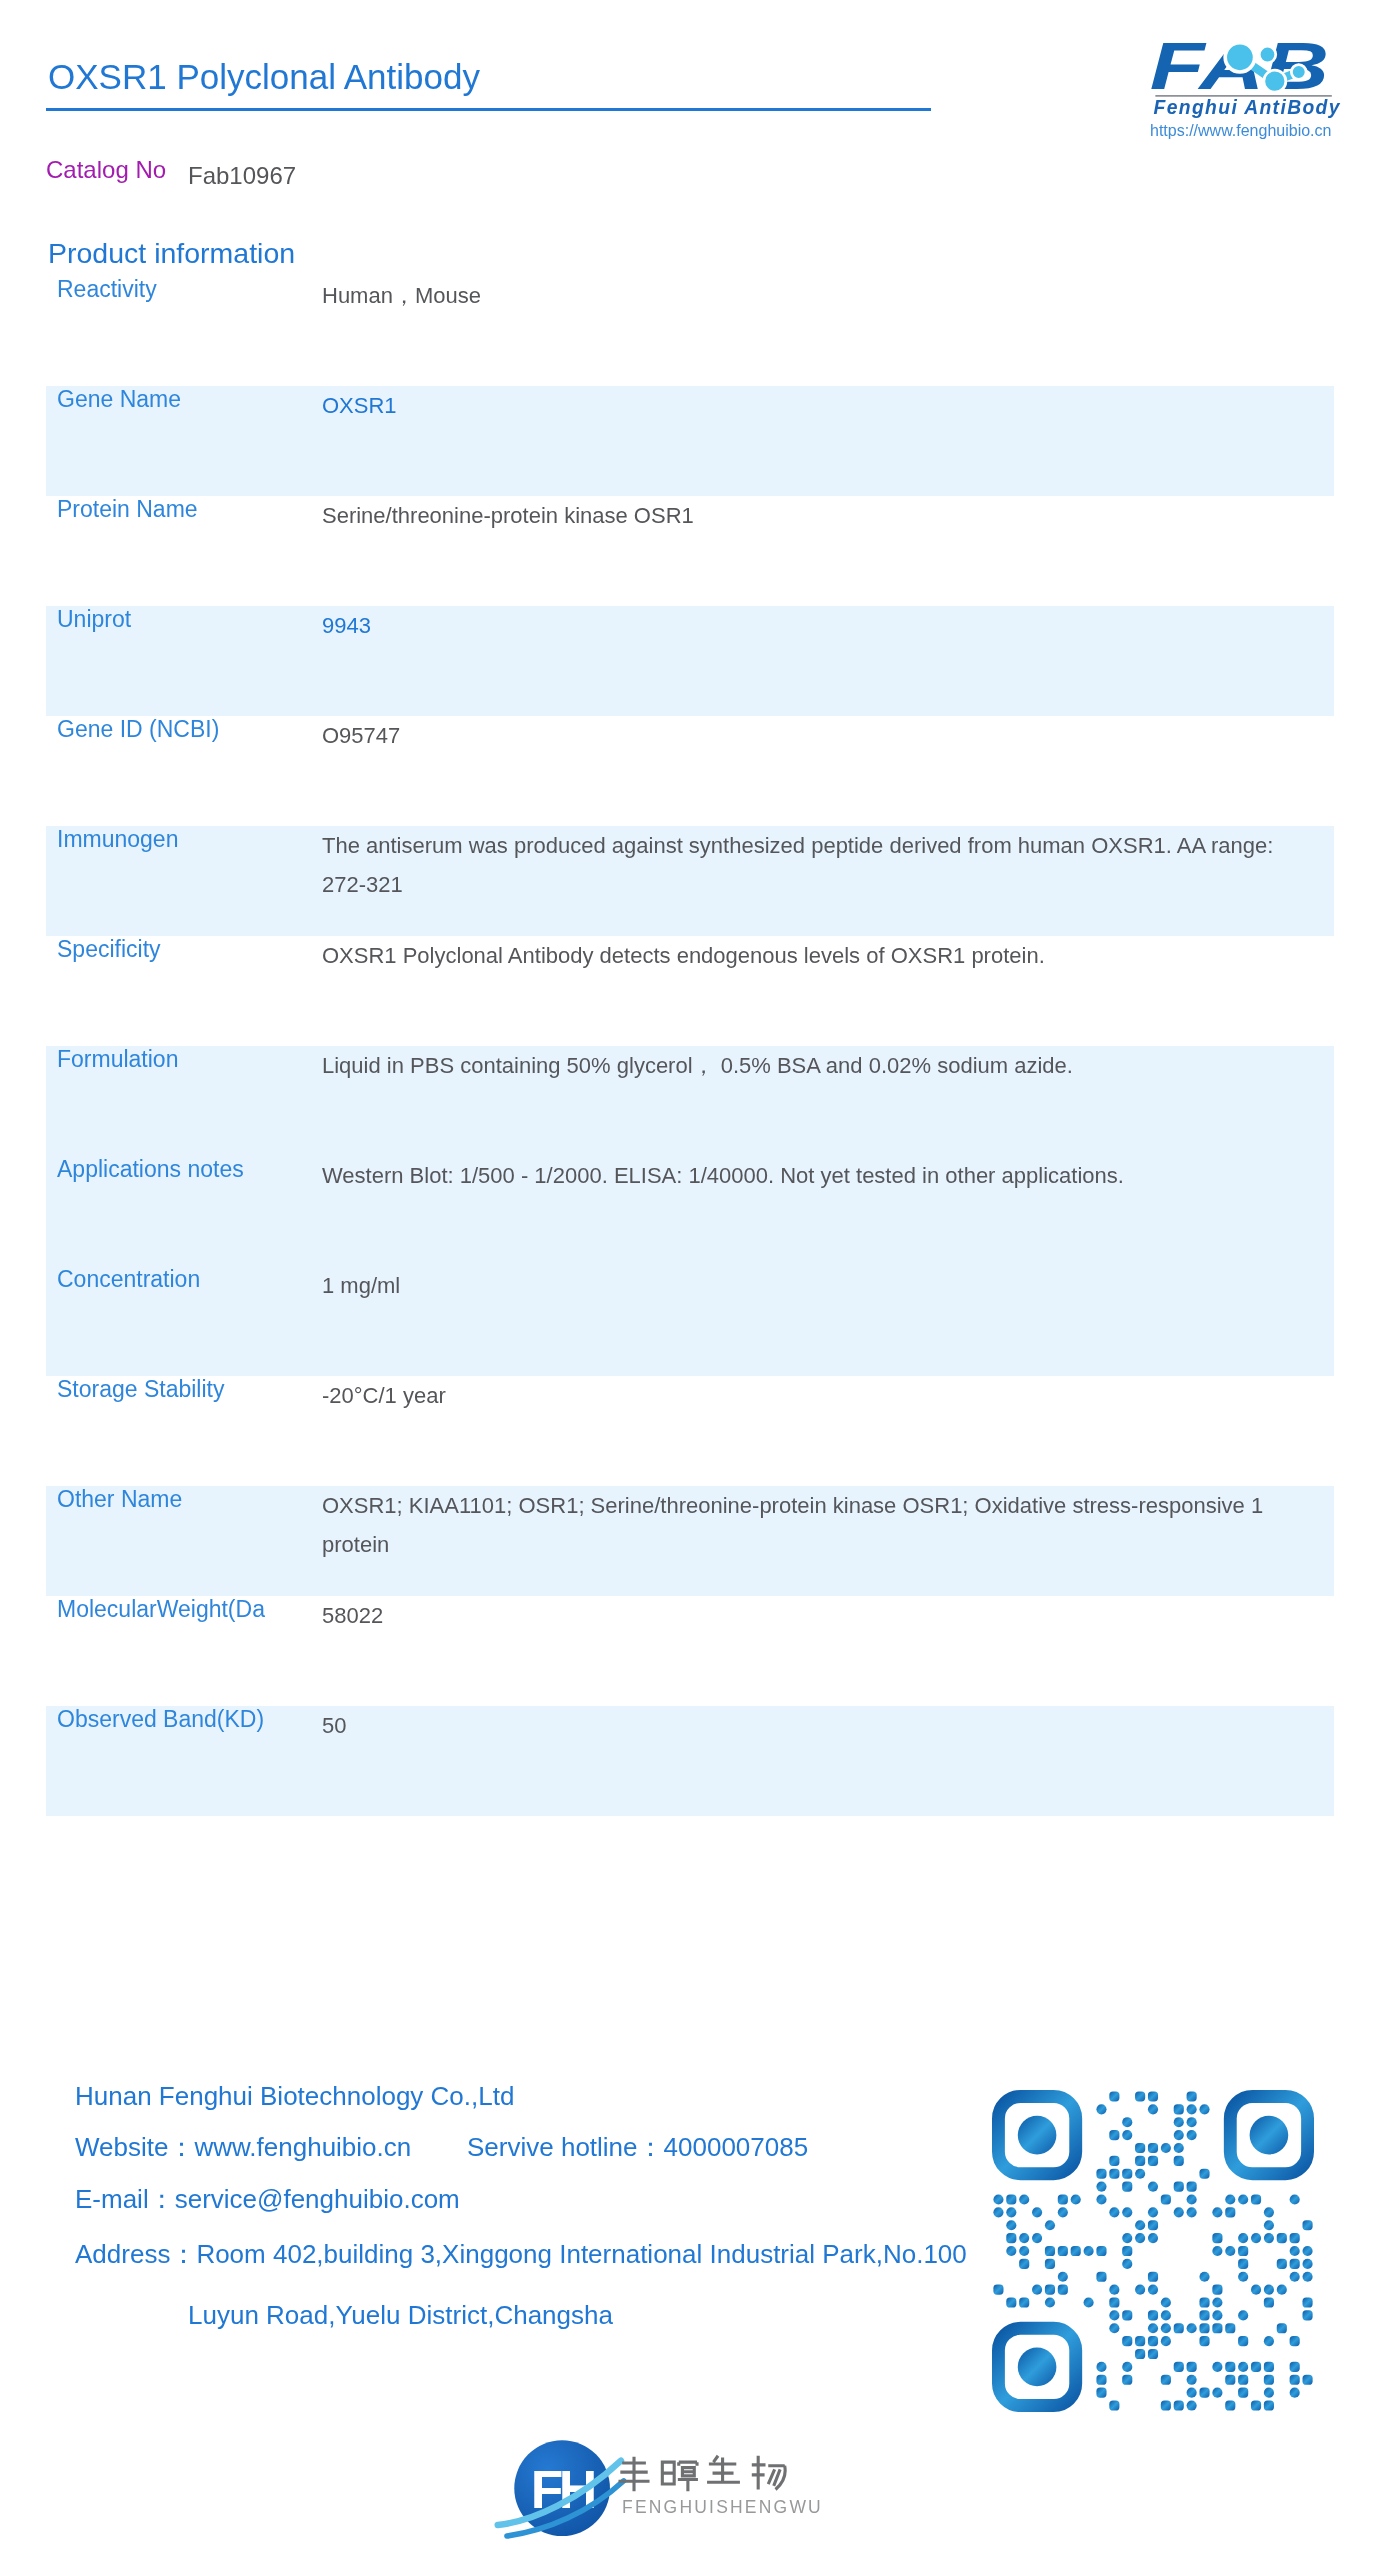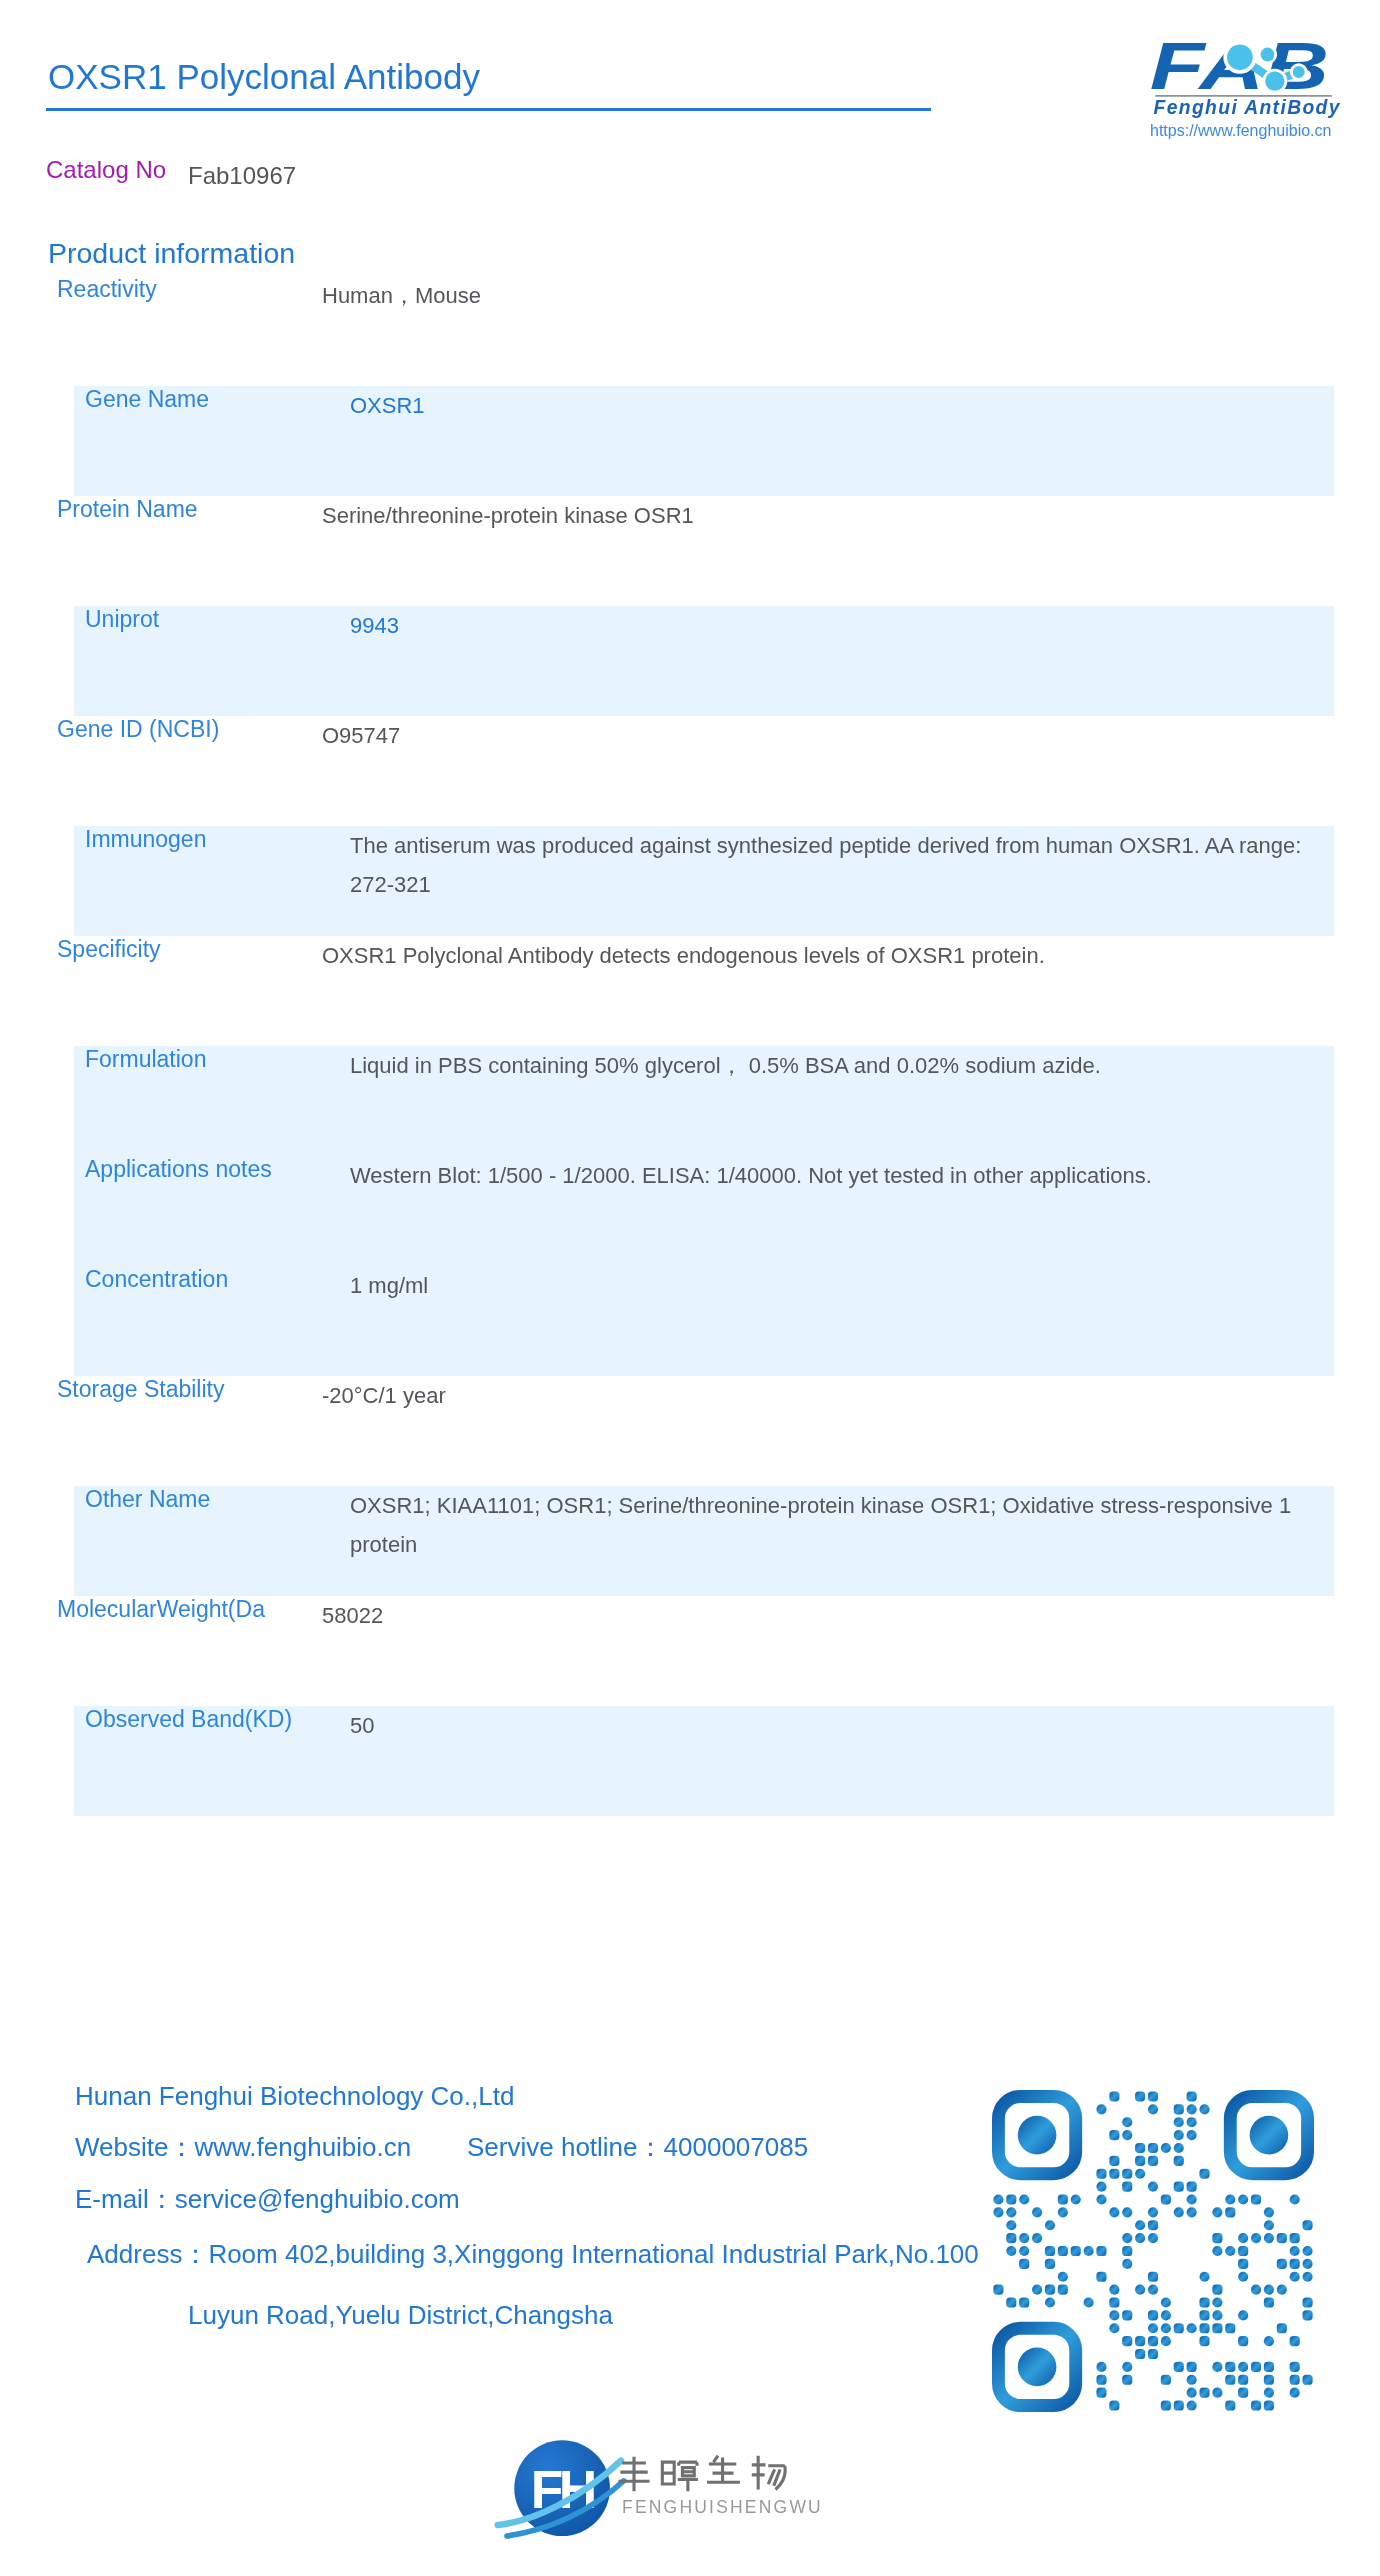--- a/index.html
+++ b/index.html
@@ -15,21 +15,21 @@
   .fab-logo{position:absolute;left:1148px;top:37px;width:193px;height:92px;}
   .site-url{position:absolute;left:1150px;top:122px;font-size:16px;color:#3c8bd9;text-decoration:none;}
 
   
   .section-heading{position:absolute;left:48px;top:237px;font-size:28.5px;color:#2078d4;
                    padding-bottom:11px;border-bottom:2.8px solid #2078d4;}
 
   
   .info-table{position:absolute;left:46px;top:276px;width:1288px;}
   .row{display:flex;align-items:flex-start;height:110px;background:#ffffff;}
-  .row.alt{background:#e7f3fd;margin-left:28px;}
+  .row.alt{background:#e7f3fd;}
   .cell-label{width:265px;padding-left:11px;font-size:23px;color:#2e86dc;flex:0 0 auto;}
   .cell-value{width:994px;font-size:22px;line-height:39px;color:#55565a;}
   .cell-value.link{color:#2078d4;}
 
   
   .f-line{position:absolute;font-size:26px;color:#2078d4;white-space:nowrap;}
   .qr{position:absolute;left:992px;top:2090px;width:322px;height:322px;}
 
   
   .fh-logo{position:absolute;left:483px;top:2433px;width:161px;height:115px;}
@@ -119,21 +119,21 @@
     <div class="row alt">
       <div class="cell-label">Observed Band(KD)</div>
       <div class="cell-value">50</div>
     </div>
   </div>
 
   <div class="f-line" style="left:75px;top:2081px;">Hunan Fenghui Biotechnology Co.,Ltd</div>
   <div class="f-line" style="left:75px;top:2130px;">Website：www.fenghuibio.cn</div>
   <div class="f-line" style="left:467px;top:2130px;">Servive hotline：4000007085</div>
   <div class="f-line" style="left:75px;top:2182px;">E-mail：service@fenghuibio.com</div>
-  <div class="f-line" style="left:75px;top:2237px;margin-left:12px;">Address：Room 402,building 3,Xinggong International Industrial Park,No.100</div>
+  <div class="f-line" style="left:75px;top:2237px;">Address：Room 402,building 3,Xinggong International Industrial Park,No.100</div>
   <div class="f-line" style="left:188px;top:2300px;">Luyun Road,Yuelu District,Changsha</div>
 
   <svg class="qr" id="qr-svg" viewBox="0 0 350 350">
     <defs>
       <linearGradient id="qrg" x1="0" y1="0" x2="1" y2="1">
         <stop offset="0" stop-color="#0b57a4"></stop>
         <stop offset="0.5" stop-color="#2f9ddb"></stop>
         <stop offset="1" stop-color="#0e5aa8"></stop>
       </linearGradient>
     </defs>

